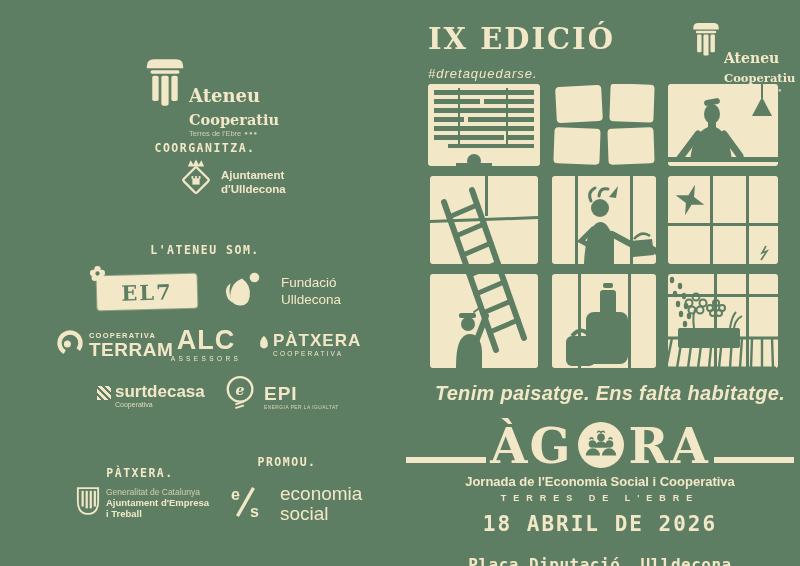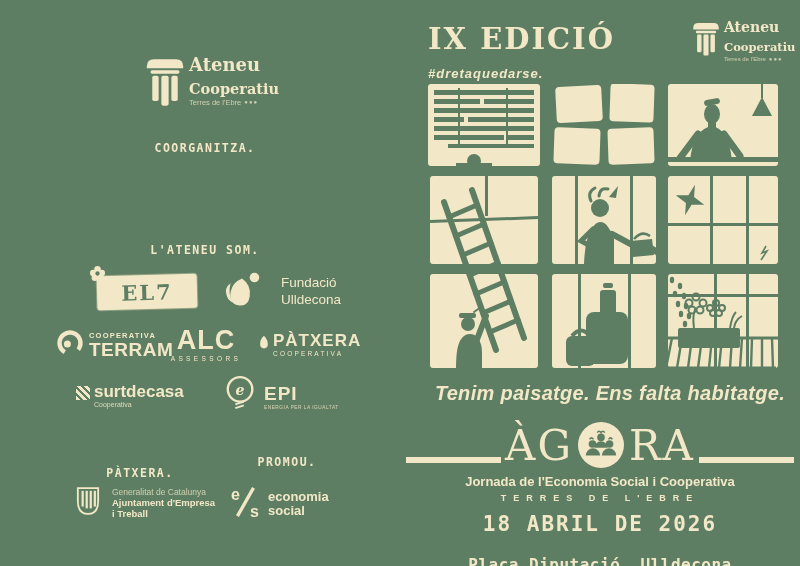--- a/index.html
+++ b/index.html
@@ -9,21 +9,21 @@
     font-family:"Liberation Sans","DejaVu Sans",sans-serif;
   }
   .abs{position:absolute;}
   .label{
     font-family:"DejaVu Sans Mono","Liberation Mono",monospace;
     font-weight:700;font-size:11.5px;letter-spacing:1.5px;text-align:center;
   }
   
   .ateneu-logo{display:flex;align-items:flex-start;gap:4px;}
   .ateneu-text{line-height:1;}
-  .ateneu-n1{font-family:"DejaVu Serif","Liberation Serif",serif;font-weight:700;font-size:18px;}
+  .ateneu-n1{font-family:"DejaVu Serif","Liberation Serif",serif;font-weight:700;font-size:18px;margin-top:31px;}
   .ateneu-n2{font-family:"DejaVu Serif","Liberation Serif",serif;font-weight:700;font-size:14.5px;margin-top:8px;}
   .ateneu-sub{font-size:7.5px;opacity:.75;margin-top:2px;display:flex;align-items:center;gap:3px;}
   .ateneu-dots{font-size:6px;letter-spacing:1px;opacity:1;}
   .ateneu-mini .ateneu-n1{font-size:14px;}
   .ateneu-mini .ateneu-n2{font-size:11.5px;}
   .ateneu-mini .ateneu-sub{font-size:6px;}
   .ajunt{display:flex;align-items:center;gap:7px;}
   .ajunt-text{font-weight:700;font-size:11.5px;line-height:1.2;}
   .stamp{
     width:100px;height:34px;background:#f2e8c7;border-radius:3px;transform:rotate(-1.5deg);
@@ -46,40 +46,40 @@
   .patxera-name{font-weight:800;font-size:17px;letter-spacing:1px;line-height:1;}
   .patxera-sub{font-size:6.5px;letter-spacing:2.2px;margin-top:1px;}
   .surt{display:flex;align-items:flex-start;gap:4px;}
   .surt-icon{width:14px;height:14px;margin-top:3px;
     background:repeating-linear-gradient(45deg,#f2e8c7 0 3px,#5e7e63 3px 5px);}
   .surt-name{font-weight:800;font-size:17px;line-height:1;}
   .surt-sub{font-size:7px;opacity:.85;margin-top:1px;}
   .epi{display:flex;align-items:center;gap:6px;}
   .epi-name{font-weight:800;font-size:19px;letter-spacing:1px;line-height:1;}
   .epi-sub{font-size:4.8px;letter-spacing:.5px;opacity:.8;margin-top:2px;}
-  .gencat{display:flex;align-items:center;gap:12px;justify-content:space-between;}
+  .gencat{display:flex;align-items:center;gap:6px;justify-content:space-between;}
   .gencat-l1{font-size:8.5px;opacity:.75;}
   .gencat-l2{font-size:9.5px;font-weight:700;}
   .econ{display:flex;align-items:center;gap:6px;}
-  .econ-text{font-weight:700;font-size:13px;line-height:1.05;}
+  .econ-text{font-weight:400;font-size:19px;line-height:1.05;margin-left:12px;}
   
   .edition{
     font-family:"DejaVu Serif","Liberation Serif",serif;
     font-weight:800;font-size:29px;letter-spacing:2px;
   }
-  .hashtag{font-style:italic;font-weight:700;font-size:13px;letter-spacing:1px;}
+  .hashtag{font-style:italic;font-weight:400;font-size:13px;letter-spacing:1px;}
   .tagline{
     font-style:italic;font-weight:700;font-size:20px;letter-spacing:.3px;
     text-align:center;white-space:nowrap;
   }
   .agora-row{display:flex;align-items:center;justify-content:center;gap:4px;}
   .agora-line{height:6px;background:#f2e8c7;flex:1;align-self:flex-end;margin-bottom:7px;}
   .agora-word{
     font-family:"DejaVu Serif","Liberation Serif",serif;
-    font-weight:400;font-size:42px;letter-spacing:2px;line-height:1;
+    font-weight:700;font-size:48px;letter-spacing:2px;line-height:1;
   }
   .agora-o{
     width:46px;height:46px;border-radius:50%;background:#f2e8c7;
     display:flex;align-items:center;justify-content:center;margin:0 1px 2px 1px;
   }
   .agora-sub{font-weight:800;font-size:13px;text-align:center;margin-top:4px;}
   .agora-terr{font-weight:800;font-size:9px;letter-spacing:7px;text-align:center;margin-top:4px;}
   .event-date{
     font-family:"DejaVu Sans Mono","Liberation Mono",monospace;
     font-weight:700;font-size:21px;letter-spacing:2px;text-align:center;
@@ -114,20 +114,36 @@
       <div class="ateneu-n2">Cooperatiu</div>
       <div class="ateneu-sub">
         <span>Terres de l'Ebre</span>
         <span class="ateneu-dots">●●●</span>
       </div>
     </span>
   </div>
 
   <div class="abs label" style="left:60px;top:141px;width:290px;">COORGANITZA.</div>
 
+  <div class="abs ajunt" style="left:178px;top:158px;">
+    <span>
+      <svg width="36" height="46" viewBox="0 0 40 50">
+        <path class="c" d="M11,9 l3,-7 l3,5 l3,-6 l3,6 l3,-5 l3,7 z"></path>
+        <rect class="cs" x="9.5" y="13.5" width="21" height="21" rx="2" stroke-width="2.5" transform="rotate(45 20 24)"></rect>
+        <rect class="c" x="16" y="22" width="8" height="7"></rect>
+        <rect class="c" x="15" y="19.5" width="2" height="3"></rect>
+        <rect class="c" x="19" y="19.5" width="2" height="3"></rect>
+        <rect class="c" x="23" y="19.5" width="2" height="3"></rect>
+      </svg>
+    </span>
+    <span class="ajunt-text">
+      <div>Ajuntament</div>
+      <div>d'Ulldecona</div>
+    </span>
+  </div>
 
   <div class="abs label" style="left:60px;top:243px;width:290px;">L'ATENEU SOM.</div>
 
   <div class="abs" style="left:97px;top:275px;">
     <span class="abs" style="left:-7px;top:-9px;">
       <svg width="15" height="15" viewBox="0 0 14 14">
         <circle class="c" cx="7" cy="3" r="3"></circle>
           <circle class="c" cx="3" cy="6.5" r="3"></circle>
         <circle class="c" cx="11" cy="6.5" r="3"></circle>
           <circle class="c" cx="4.5" cy="11" r="3"></circle>
@@ -177,21 +193,21 @@
       <svg width="12" height="17" viewBox="0 0 14 18">
         <path class="c" d="M7,1 q6,6 4,13 q-4,4 -8,0 q-2,-8 4,-13 z"></path>
       </svg>
     </span>
     <span>
       <div class="patxera-name">PÀTXERA</div>
       <div class="patxera-sub">COOPERATIVA</div>
     </span>
   </div>
 
-  <div class="abs surt" style="left:76px;top:383px;">
+  <div class="abs surt" style="left:97px;top:383px;">
     <span class="surt-icon"></span>
     <span>
       <div class="surt-name">surtdecasa</div>
       <div class="surt-sub">Cooperativa</div>
     </span>
   </div>
 
   <div class="abs epi" style="left:224px;top:374px;">
     <span>
       <svg width="34" height="42" viewBox="0 0 36 44">

